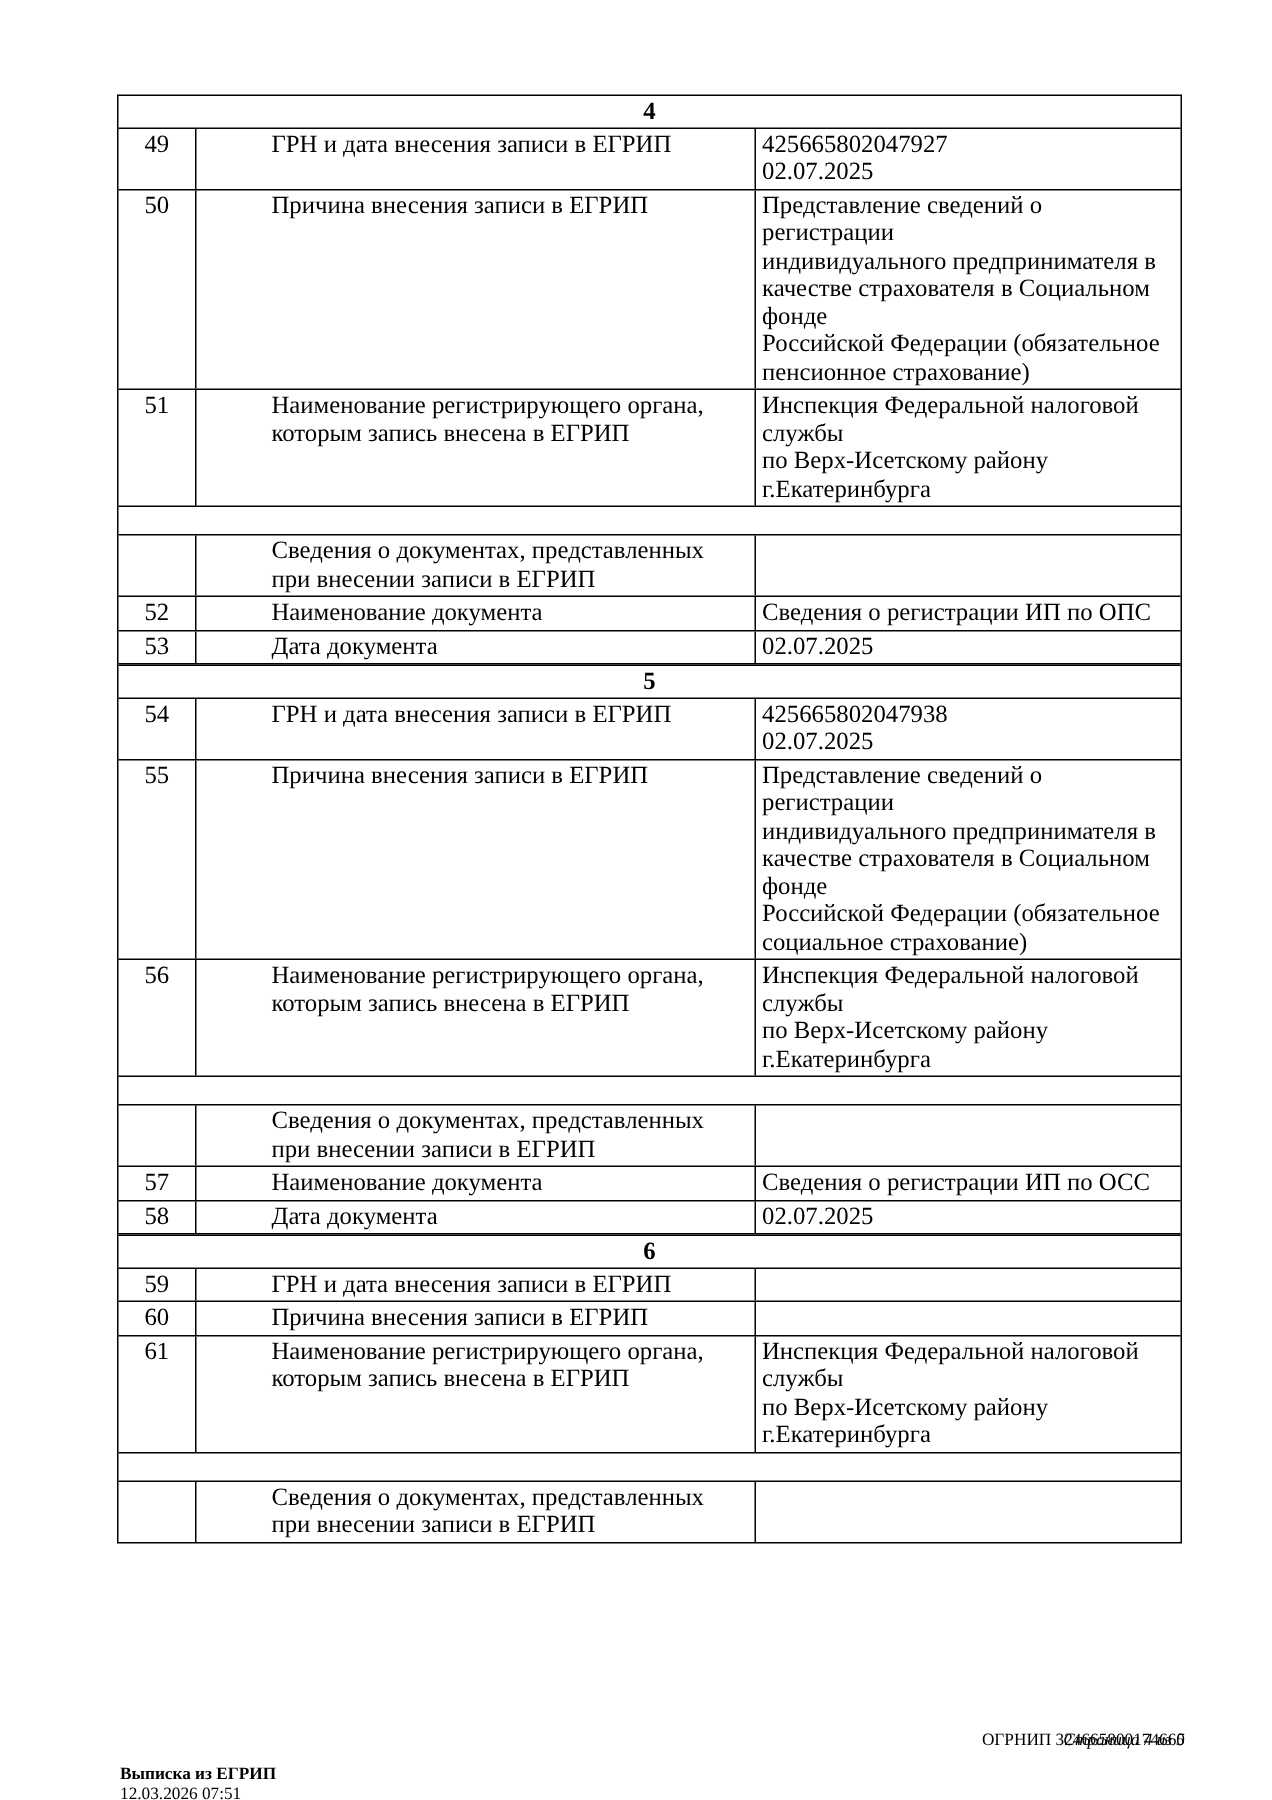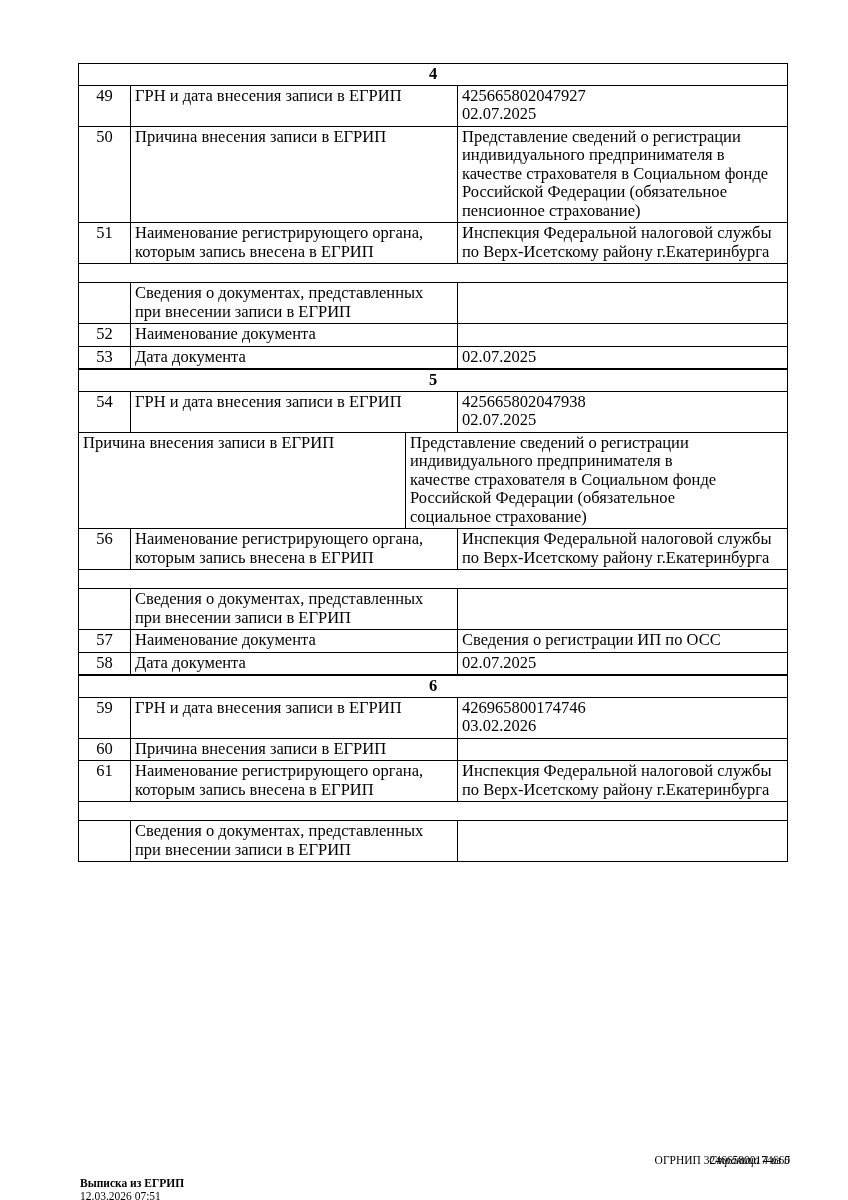--- a/index.html
+++ b/index.html
@@ -43,20 +43,21 @@
   .cell-num {
     flex: 0 0 52px;
     width: 52px;
     border-right: 1px solid #000;
     text-align: center;
   }
   .cell-label {
     flex: 0 0 327px;
     width: 327px;
     border-right: 1px solid #000;
+    margin-left: 46px;
   }
   .cell-value {
     flex: 1 1 auto;
   }
 
   .row-section {
     display: block;
     text-align: center;
     font-weight: bold;
     padding: 1px 0 1px 0;
@@ -110,34 +111,36 @@
     <div class="trow row-spacer"></div>
     <div class="trow row-subheader">
       <div class="cell cell-num"></div>
       <div class="cell cell-label">Сведения о документах, представленных
 при внесении записи в ЕГРИП</div>
       <div class="cell cell-value"></div>
     </div>
     <div class="trow row-data">
       <div class="cell cell-num">52</div>
       <div class="cell cell-label">Наименование документа</div>
+      <div class="cell cell-value">Сведения о регистрации ИП по ОПС</div>
     </div>
     <div class="trow row-data">
       <div class="cell cell-num">53</div>
       <div class="cell cell-label">Дата документа</div>
       <div class="cell cell-value">02.07.2025</div>
     </div>
     <div class="trow row-section">5</div>
     <div class="trow row-data">
       <div class="cell cell-num">54</div>
       <div class="cell cell-label">ГРН и дата внесения записи в ЕГРИП</div>
       <div class="cell cell-value">425665802047938
 02.07.2025</div>
     </div>
     <div class="trow row-data">
+      <div class="cell cell-num">55</div>
       <div class="cell cell-label">Причина внесения записи в ЕГРИП</div>
       <div class="cell cell-value">Представление сведений о регистрации
 индивидуального предпринимателя в
 качестве страхователя в Социальном фонде
 Российской Федерации (обязательное
 социальное страхование)</div>
     </div>
     <div class="trow row-data">
       <div class="cell cell-num">56</div>
       <div class="cell cell-label">Наименование регистрирующего органа,
@@ -159,22 +162,20 @@
     </div>
     <div class="trow row-data">
       <div class="cell cell-num">58</div>
       <div class="cell cell-label">Дата документа</div>
       <div class="cell cell-value">02.07.2025</div>
     </div>
     <div class="trow row-section">6</div>
     <div class="trow row-data">
       <div class="cell cell-num">59</div>
       <div class="cell cell-label">ГРН и дата внесения записи в ЕГРИП</div>
-      <div class="cell cell-value">426965800174746
-03.02.2026</div>
     </div>
     <div class="trow row-data">
       <div class="cell cell-num">60</div>
       <div class="cell cell-label">Причина внесения записи в ЕГРИП</div>
     </div>
     <div class="trow row-data">
       <div class="cell cell-num">61</div>
       <div class="cell cell-label">Наименование регистрирующего органа,
 которым запись внесена в ЕГРИП</div>
       <div class="cell cell-value">Инспекция Федеральной налоговой службы

